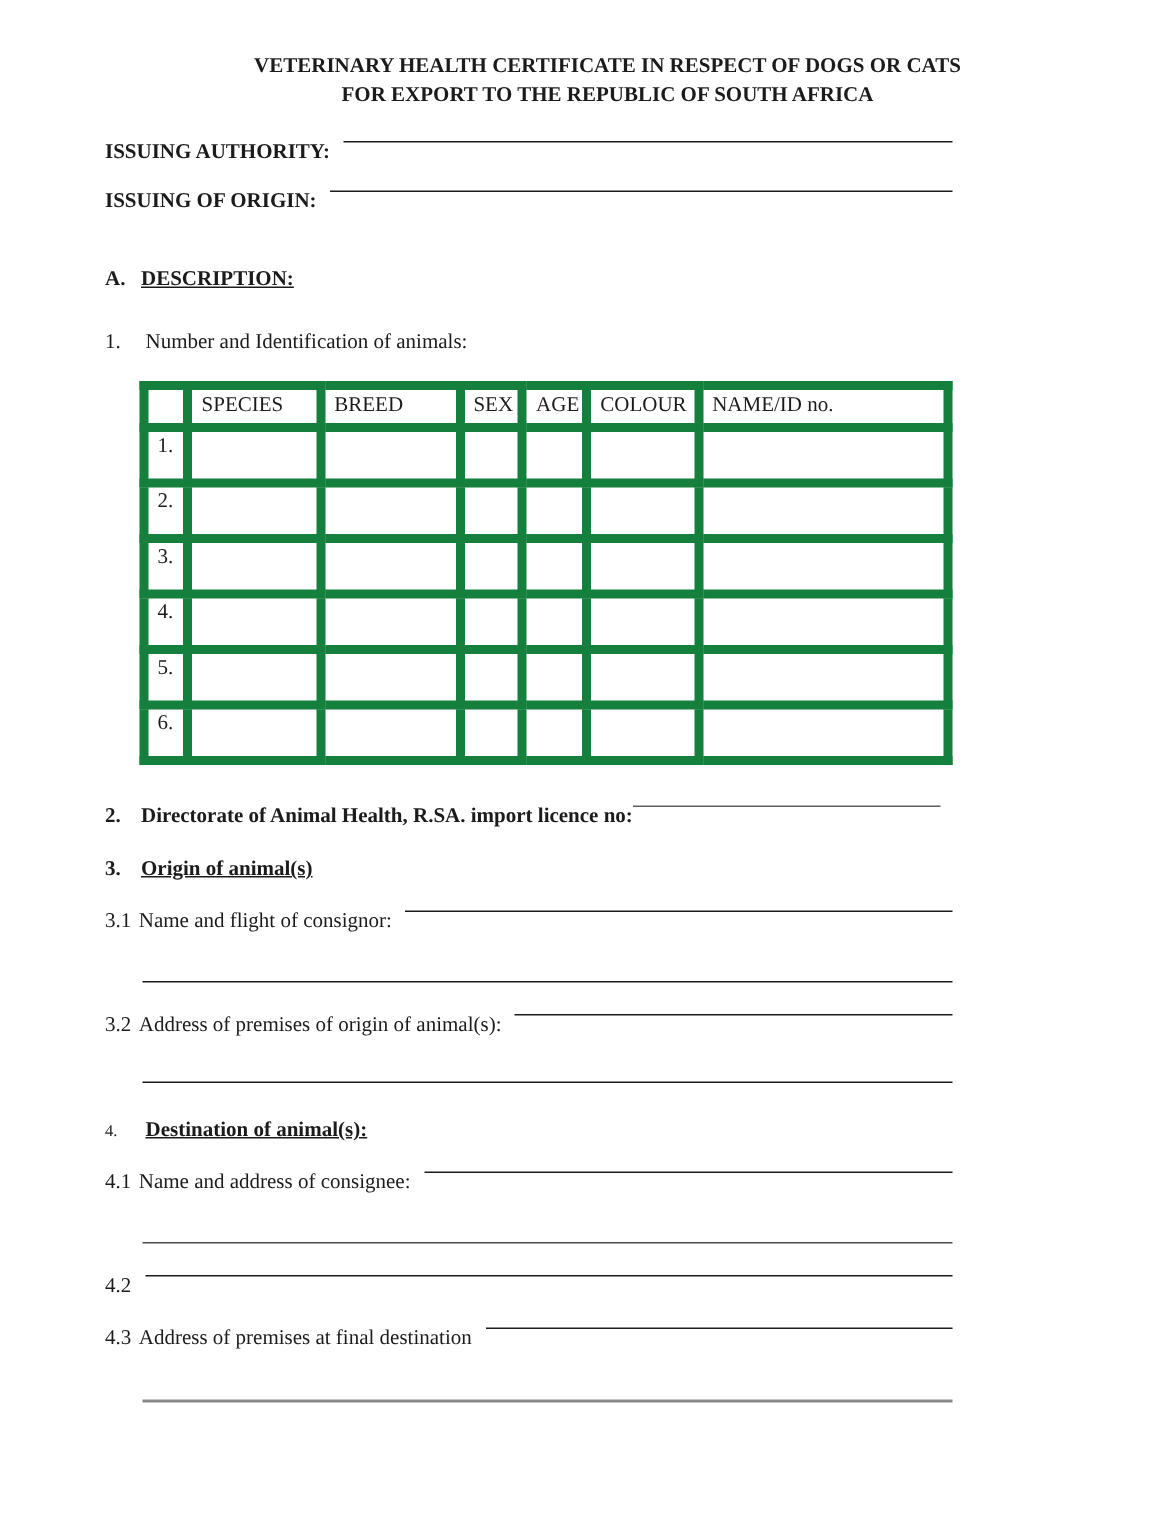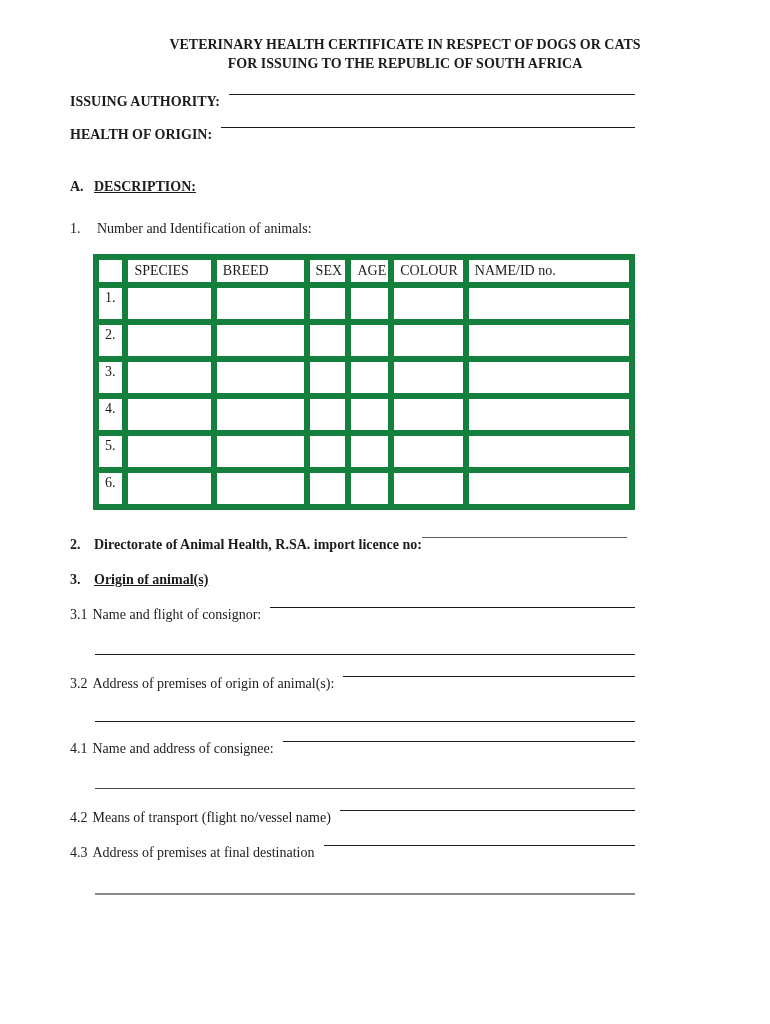--- a/index.html
+++ b/index.html
@@ -42,32 +42,32 @@
   .sec4{margin-top:24px;}
   .after-cont{margin-top:21px;}
 </style>
 </head>
 <body>
 
 <div class="page">
 
   <div class="title-wrap">
     <div>VETERINARY HEALTH CERTIFICATE IN RESPECT OF DOGS OR CATS</div>
-    <div>FOR ISSUING TO THE REPUBLIC OF SOUTH AFRICA</div>
+    <div>FOR EXPORT TO THE REPUBLIC OF SOUTH AFRICA</div>
   </div>
 
   <div class="content">
 
     <div class="fieldrow row-issuing">
       <span class="lbl bold">ISSUING AUTHORITY:</span>
       <span class="line gap"></span>
     </div>
 
     <div class="fieldrow row-country">
-      <span class="lbl bold">HEALTH OF ORIGIN:</span>
+      <span class="lbl bold">ISSUING OF ORIGIN:</span>
       <span class="line gap"></span>
     </div>
 
     <div class="sec-a bold">
       <span class="num">A.</span><span class="ul">DESCRIPTION:</span>
     </div>
 
     <div class="item1">
       <span class="num-wide">1.</span><span>Number and Identification of animals:</span>
     </div>
@@ -170,32 +170,34 @@
     <div class="cont"></div>
 
     <div class="fieldrow sub after-cont">
       <span class="lbl">3.2</span>
         <span class="lbl" style="margin-left:5px;">Address of premises of origin of animal(s):</span>
       <span class="line gap"></span>
     </div>
 
     <div class="cont" style="margin-top:29px;"></div>
 
+    <div class="sec4">
+      <span class="num-wide small-num">4.</span><span class="ul bold">Destination of animal(s):</span>
+    </div>
 
     <div class="fieldrow sub">
       <span class="lbl">4.1</span>
         <span class="lbl" style="margin-left:5px;">Name and address of consignee:</span>
       <span class="line gap"></span>
     </div>
 
     <div class="cont dim"></div>
 
     <div class="fieldrow sub after-cont">
       <span class="lbl">4.2</span>
-        <span class="lbl" style="margin-left:5px;">Means of transport (flight no/vessel name)</span>
       <span class="line gap"></span>
     </div>
 
     <div class="fieldrow sub">
       <span class="lbl">4.3</span>
         <span class="lbl" style="margin-left:5px;">Address of premises at final destination</span>
       <span class="line gap"></span>
     </div>
 
     <div class="cont final"></div>

